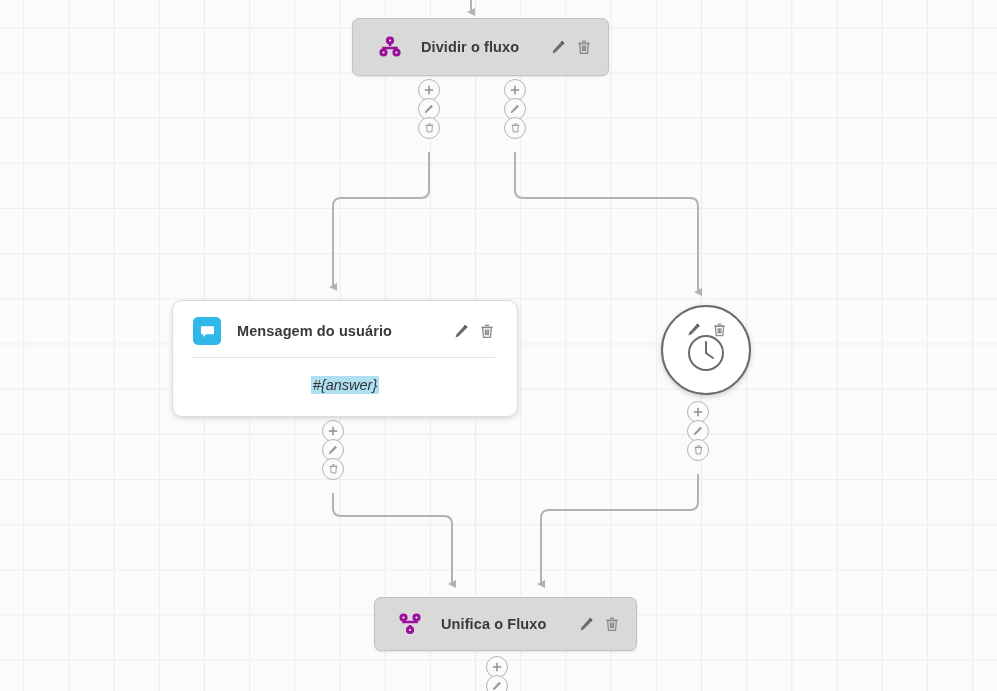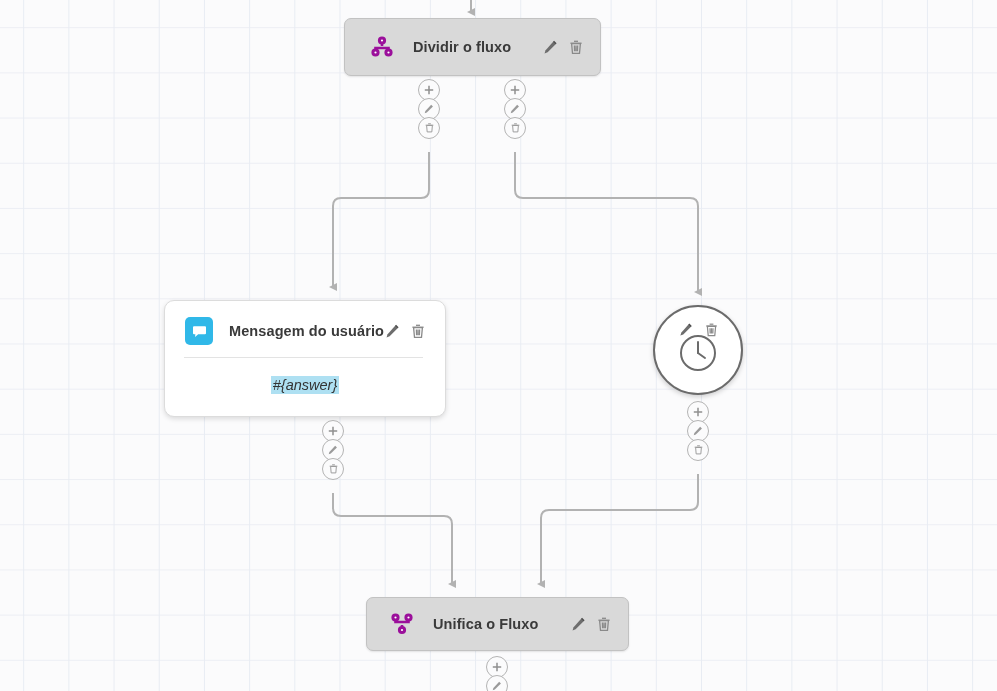--- a/index.html
+++ b/index.html
@@ -27,20 +27,21 @@
     left: 0; top: 0;
     width: 997px;
     height: 691px;
     pointer-events: none;
   }
 
   
   .node {
     position: absolute;
     box-sizing: border-box;
+    margin-left: 8px;
   }
   .node-box {
     display: flex;
     align-items: center;
     border-radius: 7px;
     box-sizing: border-box;
   }
   .node-gray {
     background: #d9d9d9;
     border: 1px solid #c2c2c2;
@@ -102,21 +103,21 @@
     width: 100%;
     height: 100%;
     padding: 0 16px 0 22px;
   }
   #node-merge .node-title { margin-left: 18px; }
 
   
   #node-message {
     left: 164px;
     top: 300px;
-    width: 282px;
+    width: 346px;
     height: 117px;
   }
   #node-message .node-white { width: 100%; height: 100%; }
   .msg-head {
     display: flex;
     align-items: center;
     padding: 16px 22px 0 20px;
   }
   .msg-badge {
     width: 28px;

